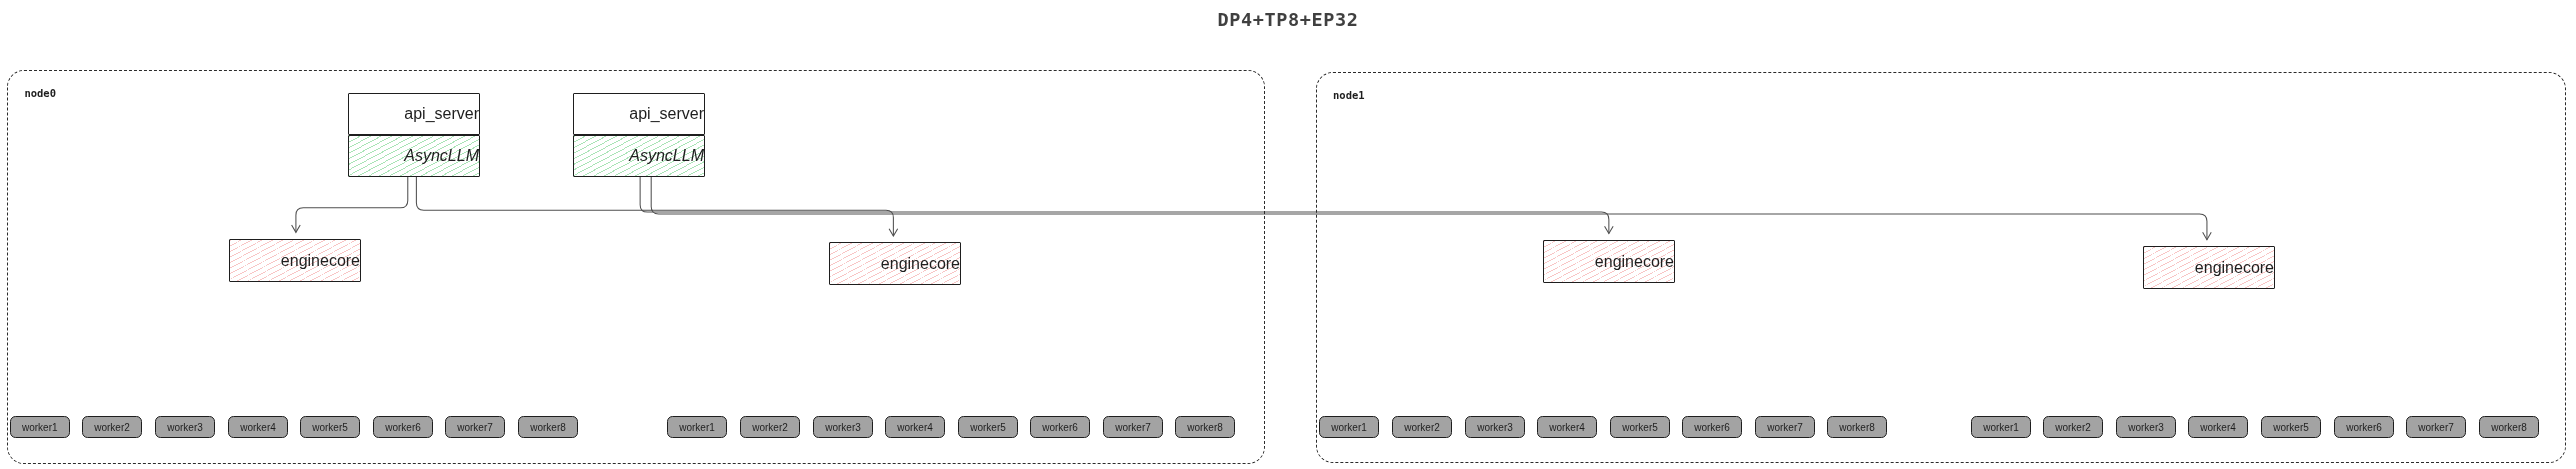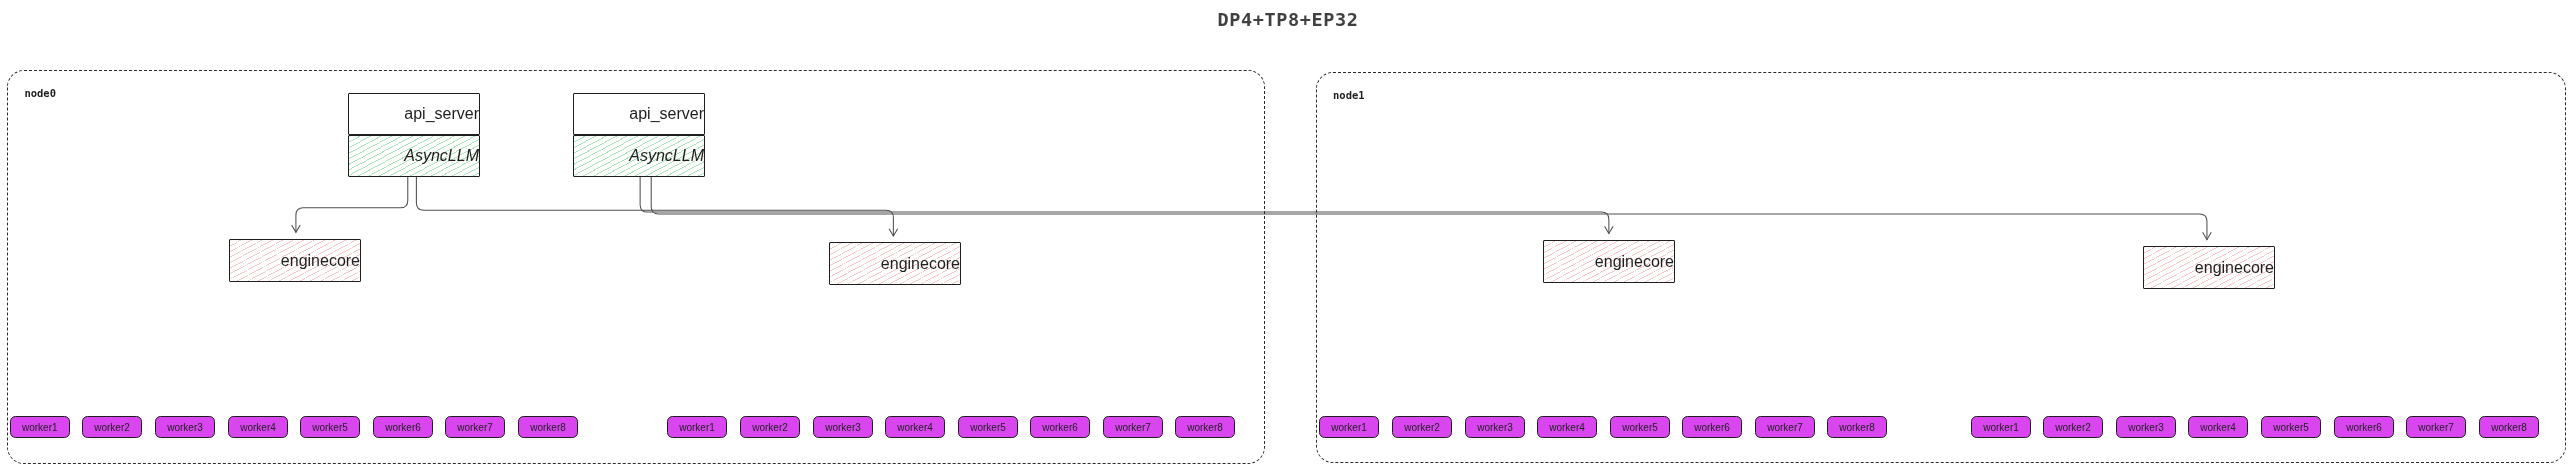--- a/index.html
+++ b/index.html
@@ -13,21 +13,21 @@
          font-size:10.5px;font-weight:600;color:#1e1e1e;}
   .shape{position:absolute;display:flex;align-items:center;justify-content:flex-end;
          box-sizing:border-box;border:1.4px solid #1e1e1e;border-radius:1px;
          font-size:16px;color:#1e1e1e;background-color:#ffffff;}
   .kind-green{background-image:repeating-linear-gradient(152deg,
          rgba(124,214,144,0.65) 0px,rgba(124,214,144,0.65) 0.9px,transparent 0.9px,transparent 4.9px);font-style:italic;}
   .kind-red{background-image:repeating-linear-gradient(152deg,
          rgba(243,151,151,0.55) 0px,rgba(243,151,151,0.55) 0.8px,transparent 0.8px,transparent 4.9px);}
   .worker{position:absolute;display:flex;align-items:center;justify-content:center;
          box-sizing:border-box;border:1.2px solid #1e1e1e;border-radius:5.5px;
-         font-size:10px;color:#1e1e1e;background:#d946ef;}
+         font-size:10px;color:#1e1e1e;background:#a3a3a3;}
   #wires{position:absolute;left:0;top:0;width:2576px;height:469px;pointer-events:none;}
   .wire{fill:none;stroke:#4f4f4f;stroke-width:1.7px;}
 </style>
 </head>
 <body>
 
 <div id="canvas">
   <div id="title">DP4+TP8+EP32</div>
   <svg id="wires" viewBox="0 0 4188 763" xmlns="http://www.w3.org/2000/svg">
     <defs>

